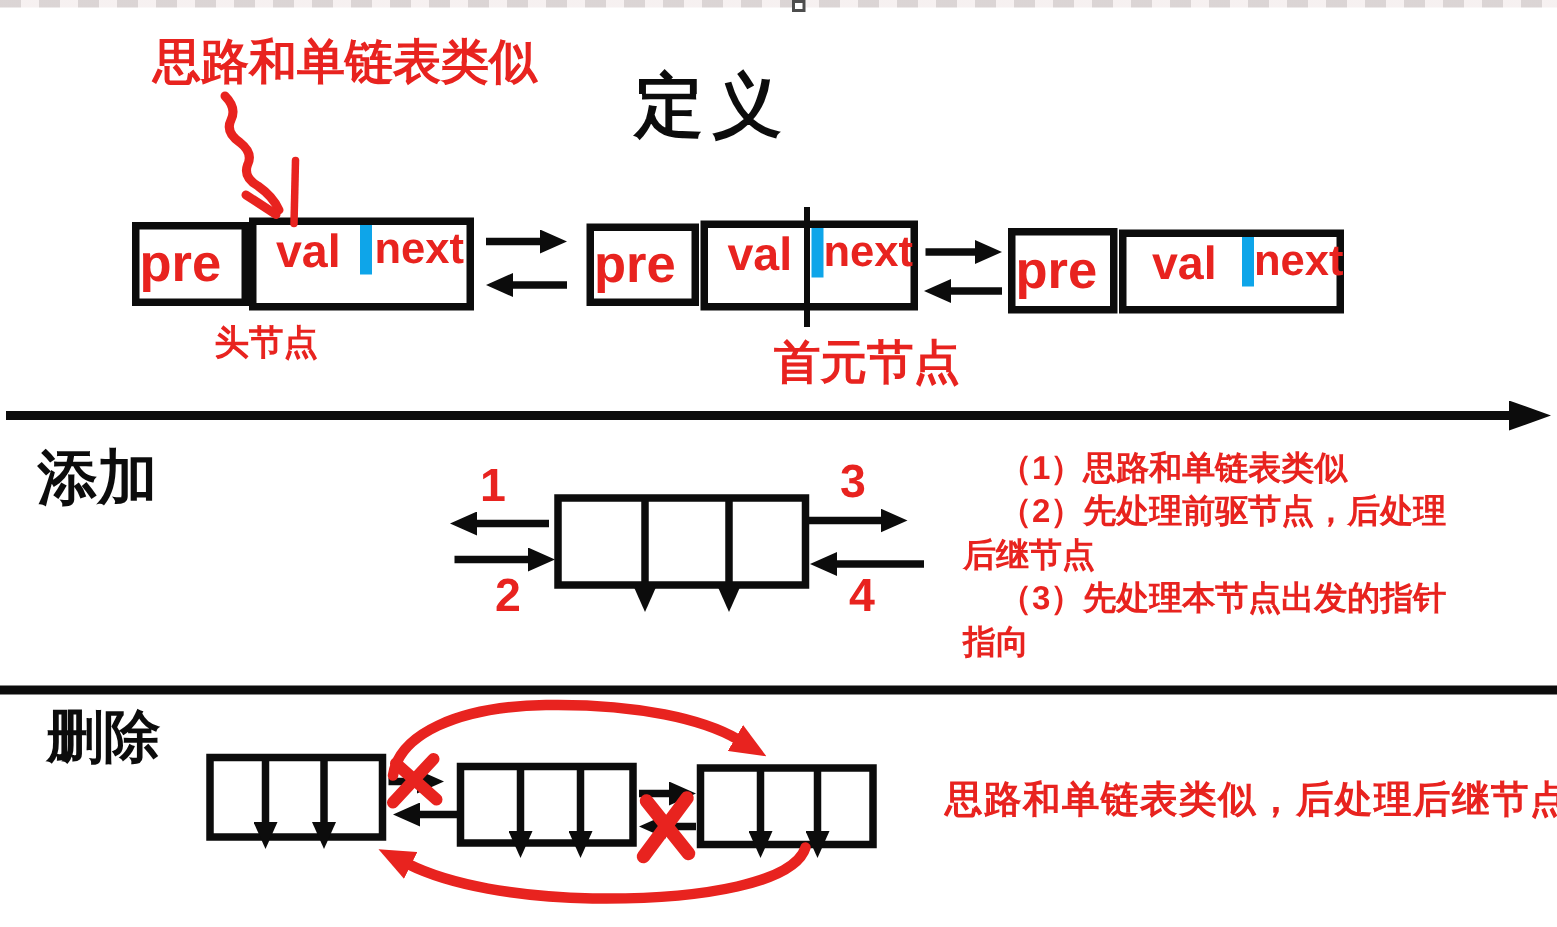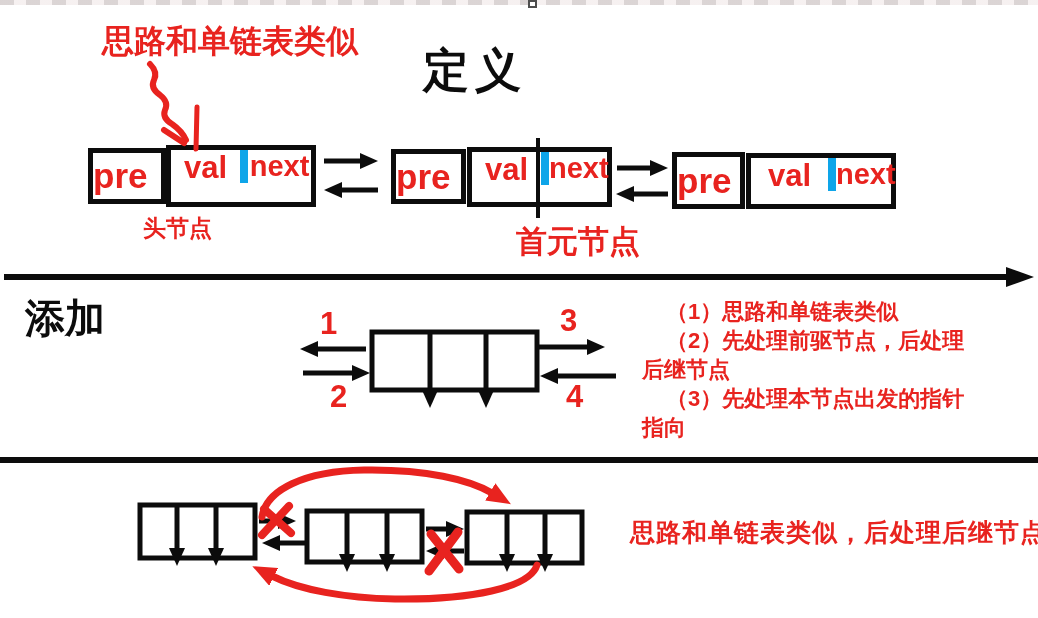--- a/index.html
+++ b/index.html
@@ -83,20 +83,21 @@
   <div class="abs stepnum" style="left:560px;top:303px;">3</div>
   <div class="abs stepnum" style="left:566px;top:379px;">4</div>
   <div class="notes">
     <div class="indent">（1）思路和单链表类似</div>
     <div class="indent">（2）先处理前驱节点，后处理</div>
     <div>后继节点</div>
     <div class="indent">（3）先处理本节点出发的指针</div>
     <div>指向</div>
   </div>
 
+  <div class="abs sec-head" style="left:31px;top:466px;font-size:38px;">删除</div>
   <div class="abs del-note ink-red">思路和单链表类似，后处理后继节点</div>
 
   <svg class="ink" width="1038" height="618" viewBox="0 0 1038 618">
     <defs>
       <marker id="mb" markerUnits="userSpaceOnUse" markerWidth="18" markerHeight="16" viewBox="0 0 18 16" refX="2" refY="8" orient="auto">
         <path d="M0,0 L18,8 L0,16 Z" fill="#0c0c0c"></path>
       </marker>
       <marker id="mbig" markerUnits="userSpaceOnUse" markerWidth="28" markerHeight="20" viewBox="0 0 28 20" refX="2" refY="10" orient="auto">
         <path d="M0,0 L28,10 L0,20 Z" fill="#0c0c0c"></path>
       </marker>

